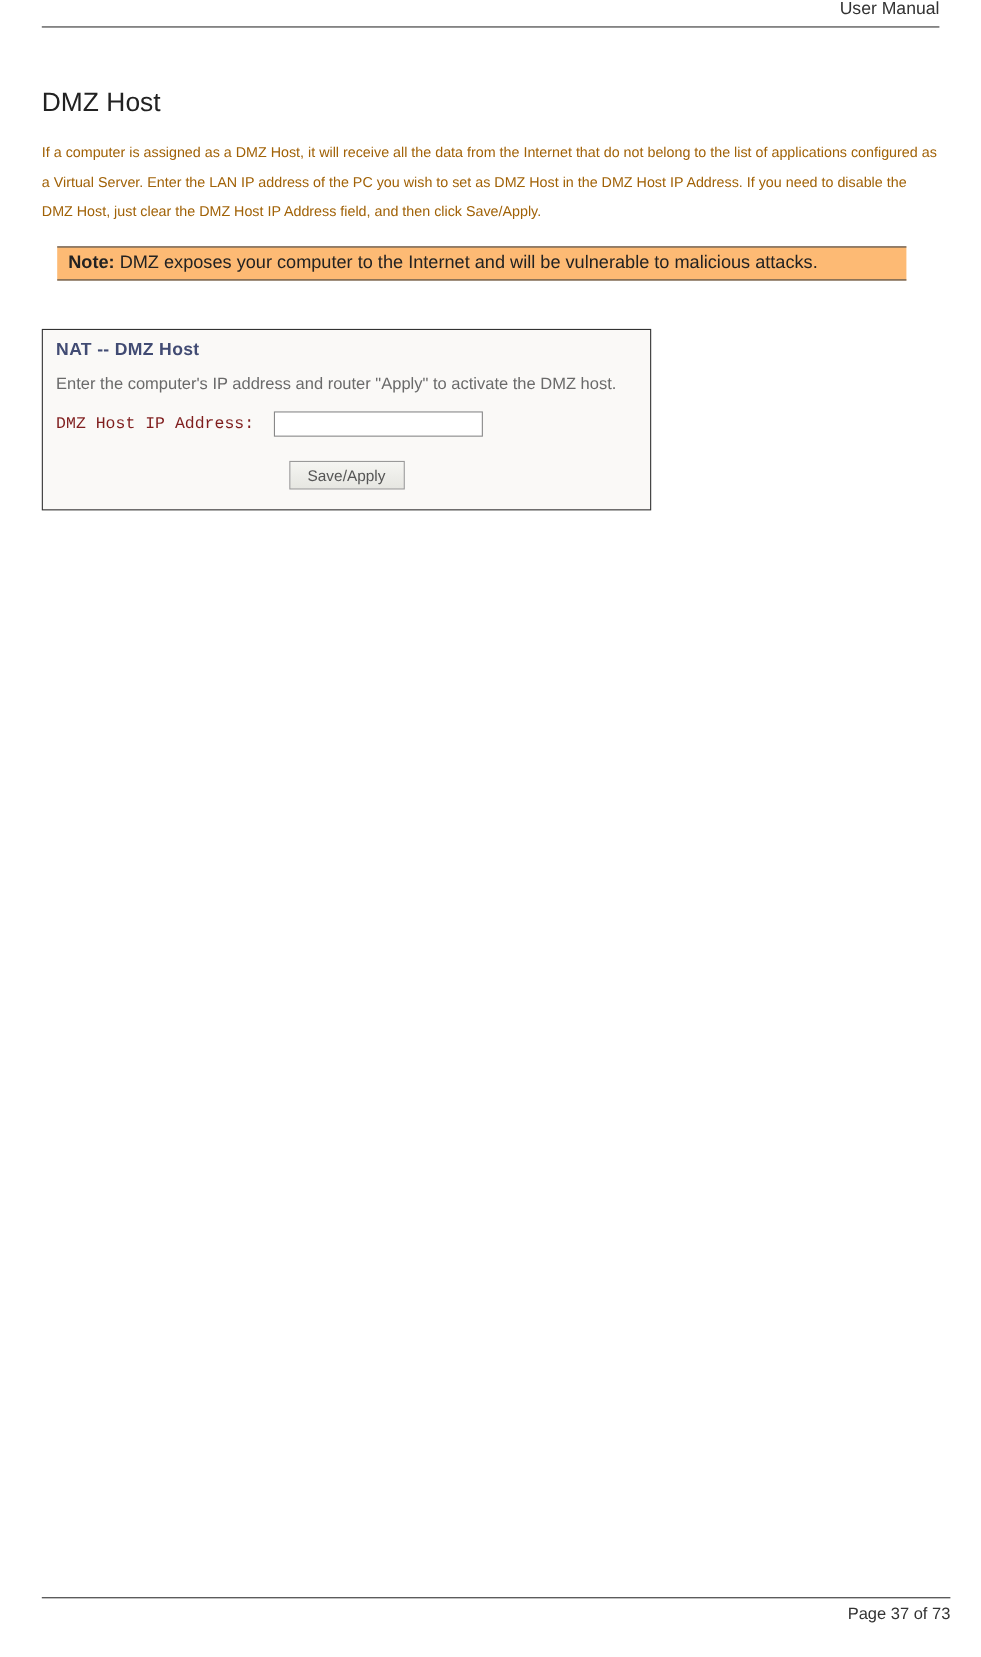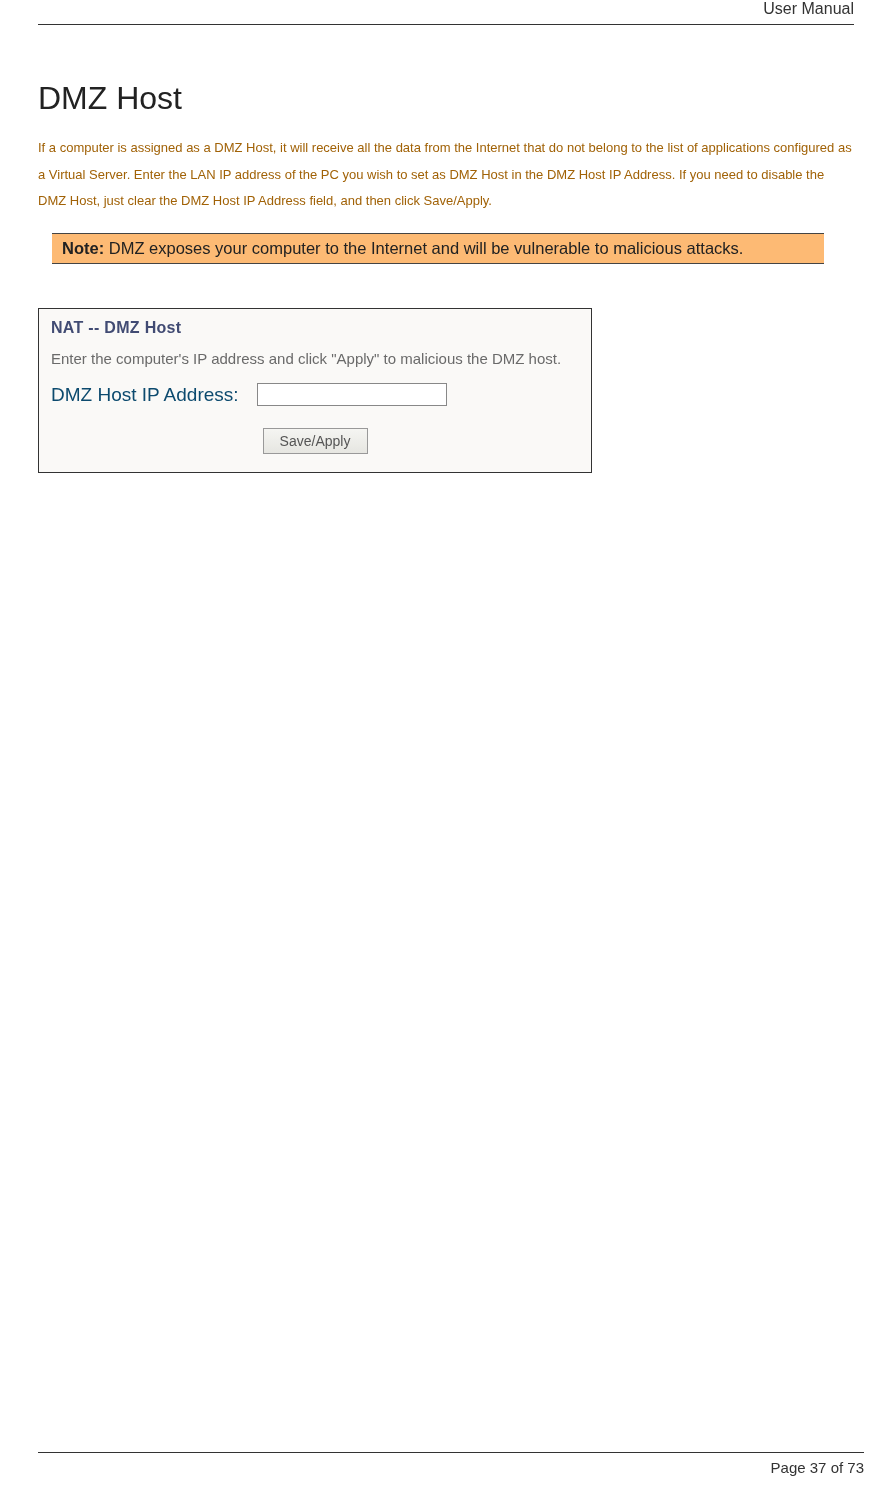--- a/index.html
+++ b/index.html
@@ -13,21 +13,21 @@
     padding: 0 38px;
   }
   .header-bar {
     border-bottom: 1.5px solid #333;
     padding-bottom: 6px;
     text-align: right;
     font-size: 16px;
     color: #333;
   }
   .section-title {
-    font-size: 32px;
+    font-size: 24px;
     font-weight: 400;
     color: #222;
     margin-top: 55px;
     margin-bottom: 18px;
   }
   .body-text {
     font-size: 13px;
     line-height: 2.05;
     color: #a16207;
   }
@@ -61,21 +61,21 @@
   .panel-para {
     margin-bottom: 14px;
     line-height: 1.35;
   }
   .ip-row {
     margin: 6px 0 22px 0;
     display: flex;
     align-items: center;
     gap: 18px;
   }
-  .ip-label { color: #0c4a6e; font-size: 19px; }
+  .ip-label { color: #7f1d1d; font-size: 15px; font-family: Liberation Mono, monospace; }
   .ip-input {
     width: 190px;
     height: 23px;
     border: 1px solid #888;
     background: #fff;
     font-size: 14px;
   }
   .btn-row { text-align: center; }
   .save-btn {
     font-family: "Trebuchet MS", Verdana, sans-serif;
@@ -109,21 +109,21 @@
 <h1 class="section-title">DMZ Host</h1>
 
 <p class="body-text">If a computer is assigned as a DMZ Host, it will receive all the data from the Internet that do not belong to the list of applications configured as a Virtual Server. Enter the LAN IP address of the PC you wish to set as DMZ Host in the DMZ Host IP Address. If you need to disable the DMZ Host, just clear the DMZ Host IP Address field, and then click Save/Apply.</p>
 
 <div class="note-box">
   <span class="note-label">Note:</span><span> DMZ exposes your computer to the Internet and will be vulnerable to malicious attacks.</span>
 </div>
 
 <div class="screenshot-panel">
   <div class="panel-title">NAT -- DMZ Host</div>
-  <div class="panel-para">Enter the computer's IP address and click "Apply" to malicious the DMZ host.</div>
+  <div class="panel-para">Enter the computer's IP address and router "Apply" to activate the DMZ host.</div>
   <div class="ip-row">
     <span class="ip-label">DMZ Host IP Address:</span>
     <input class="ip-input" type="text" value="" style="">
   </div>
   <div class="btn-row">
     <button class="save-btn">Save/Apply</button>
   </div>
 </div>
 
 <div class="footer-bar">

